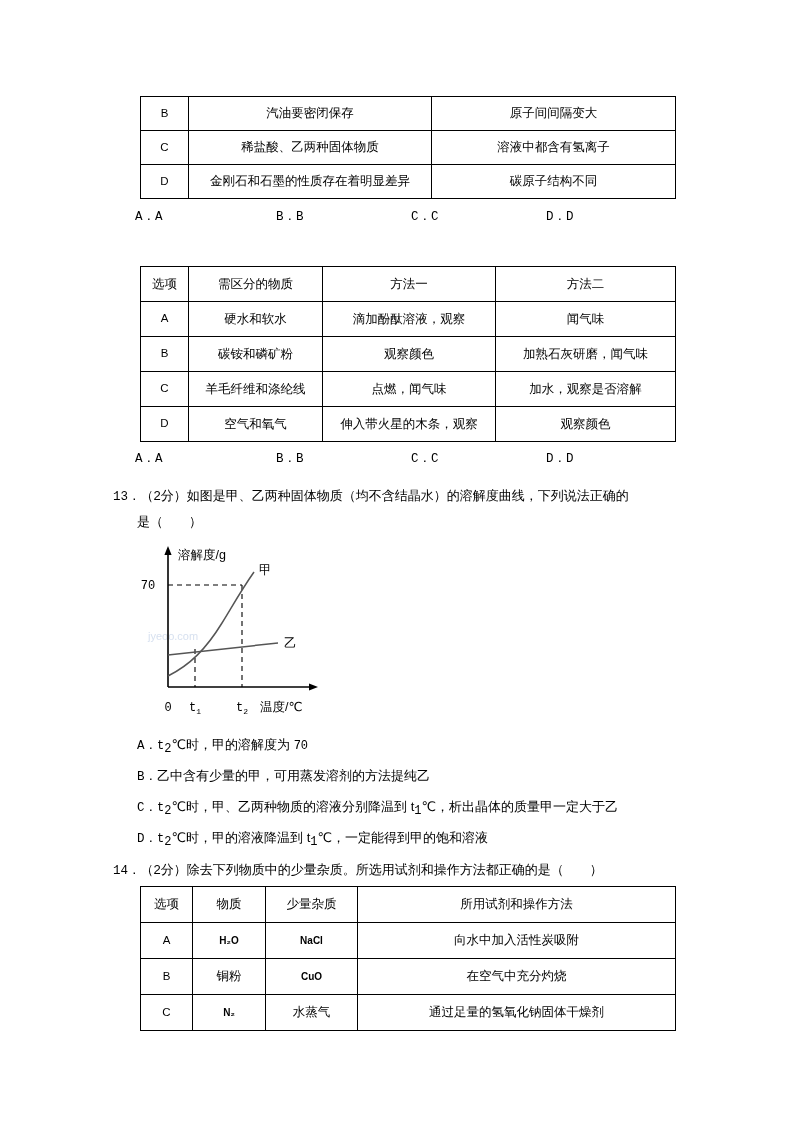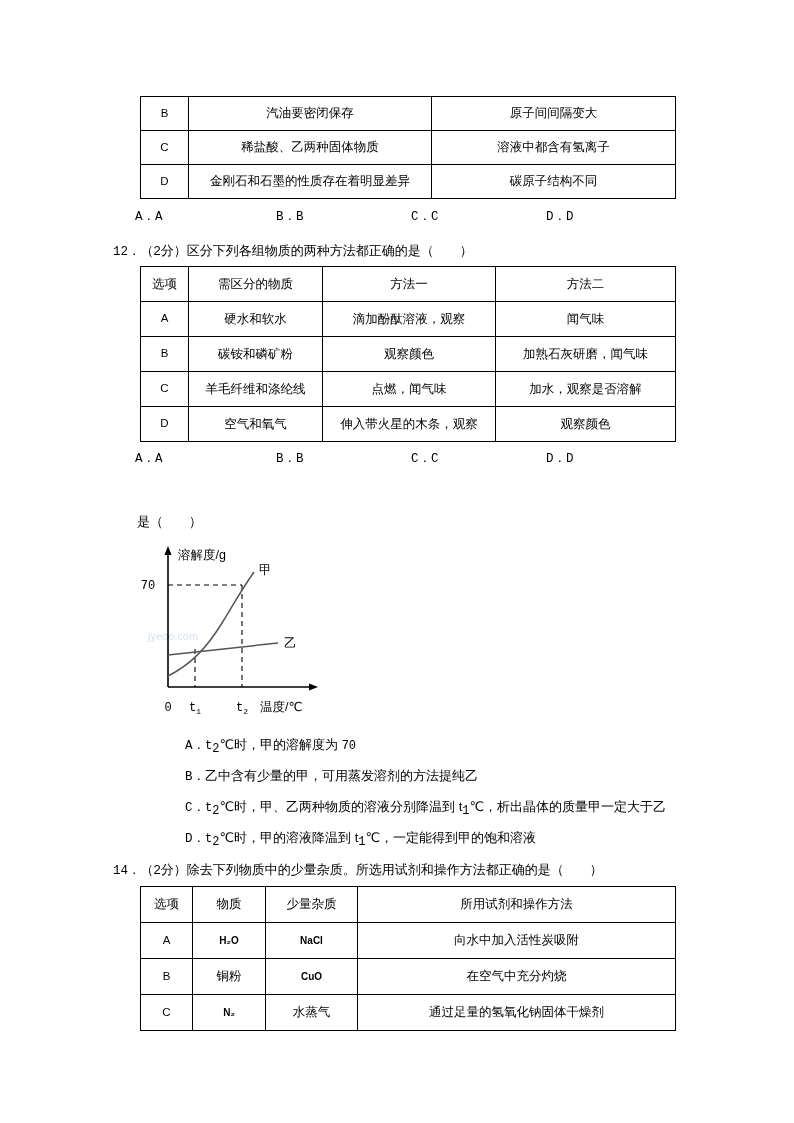--- a/index.html
+++ b/index.html
@@ -99,21 +99,20 @@
   #stem-q14 { left: 113px; top: 857px; }
 
   
   .q13opt {
     position: absolute;
     left: 137px;
     font-family: "Liberation Sans", "DejaVu Sans", sans-serif;
     font-size: 13px;
     line-height: 20px;
     white-space: nowrap;
-    margin-left: 48px;
   }
   .q13opt .olead {
     font-family: "Liberation Mono", "DejaVu Sans Mono", monospace;
     font-size: 12.5px;
   }
   .q13opt .vnum {
     font-family: "Liberation Mono", "DejaVu Sans Mono", monospace;
     font-size: 12px;
   }
   .q13opt sub {
@@ -183,21 +182,20 @@
     </tbody>
   </table>
 
   <div class="choice-row" id="choices-q11">
     <span class="c1">A．A</span>
     <span class="c2">B．B</span>
     <span class="c3">C．C</span>
     <span class="c4">D．D</span>
   </div>
 
-  <div class="qstem" id="stem-q12"><span class="qnum">12</span><span class="qnum">．</span><span>（2分）</span><span>区分下列各组物质的两种方法都正确的是（　　）</span></div>
 
   <table class="exam" id="table-q12">
     <colgroup>
       <col style="width:48px">
       <col style="width:134px">
       <col style="width:173px">
       <col style="width:180px">
     </colgroup>
     <tbody>
       <tr>
@@ -233,20 +231,21 @@
     </tbody>
   </table>
 
   <div class="choice-row" id="choices-q12">
     <span class="c1">A．A</span>
     <span class="c2">B．B</span>
     <span class="c3">C．C</span>
     <span class="c4">D．D</span>
   </div>
 
+  <div class="qstem" id="stem-q13"><span class="qnum">13</span><span class="qnum">．</span><span>（2分）</span><span>如图是甲、乙两种固体物质（均不含结晶水）的溶解度曲线，下列说法正确的</span></div>
   <div class="qstem" id="stem-q13b">是（　　）</div>
 
   <div id="chart-wrap">
     <svg width="250" height="185" viewBox="0 0 250 185">
 
       <text class="wm" x="10" y="103">jyeoo.com</text>
 
       <line x1="30" y1="150" x2="30" y2="16" stroke="#000" stroke-width="1.6"></line>
       <polygon points="30,9 26.4,18 33.6,18" fill="#000"></polygon>
 

